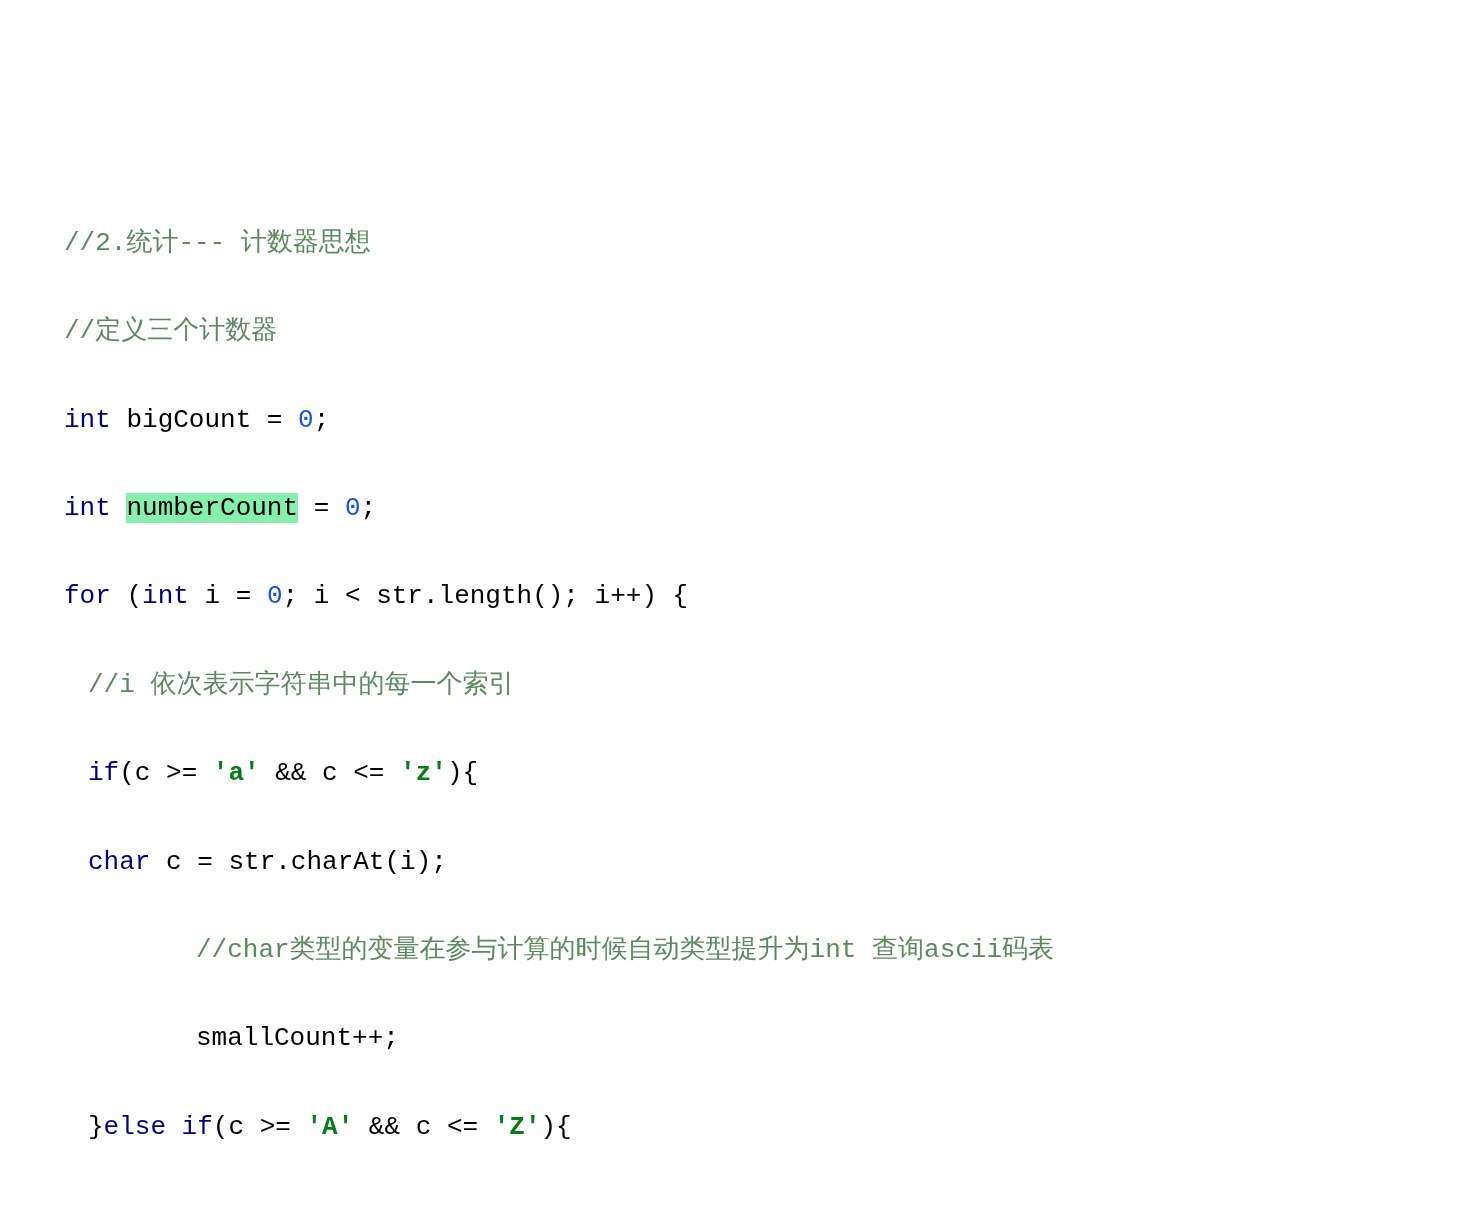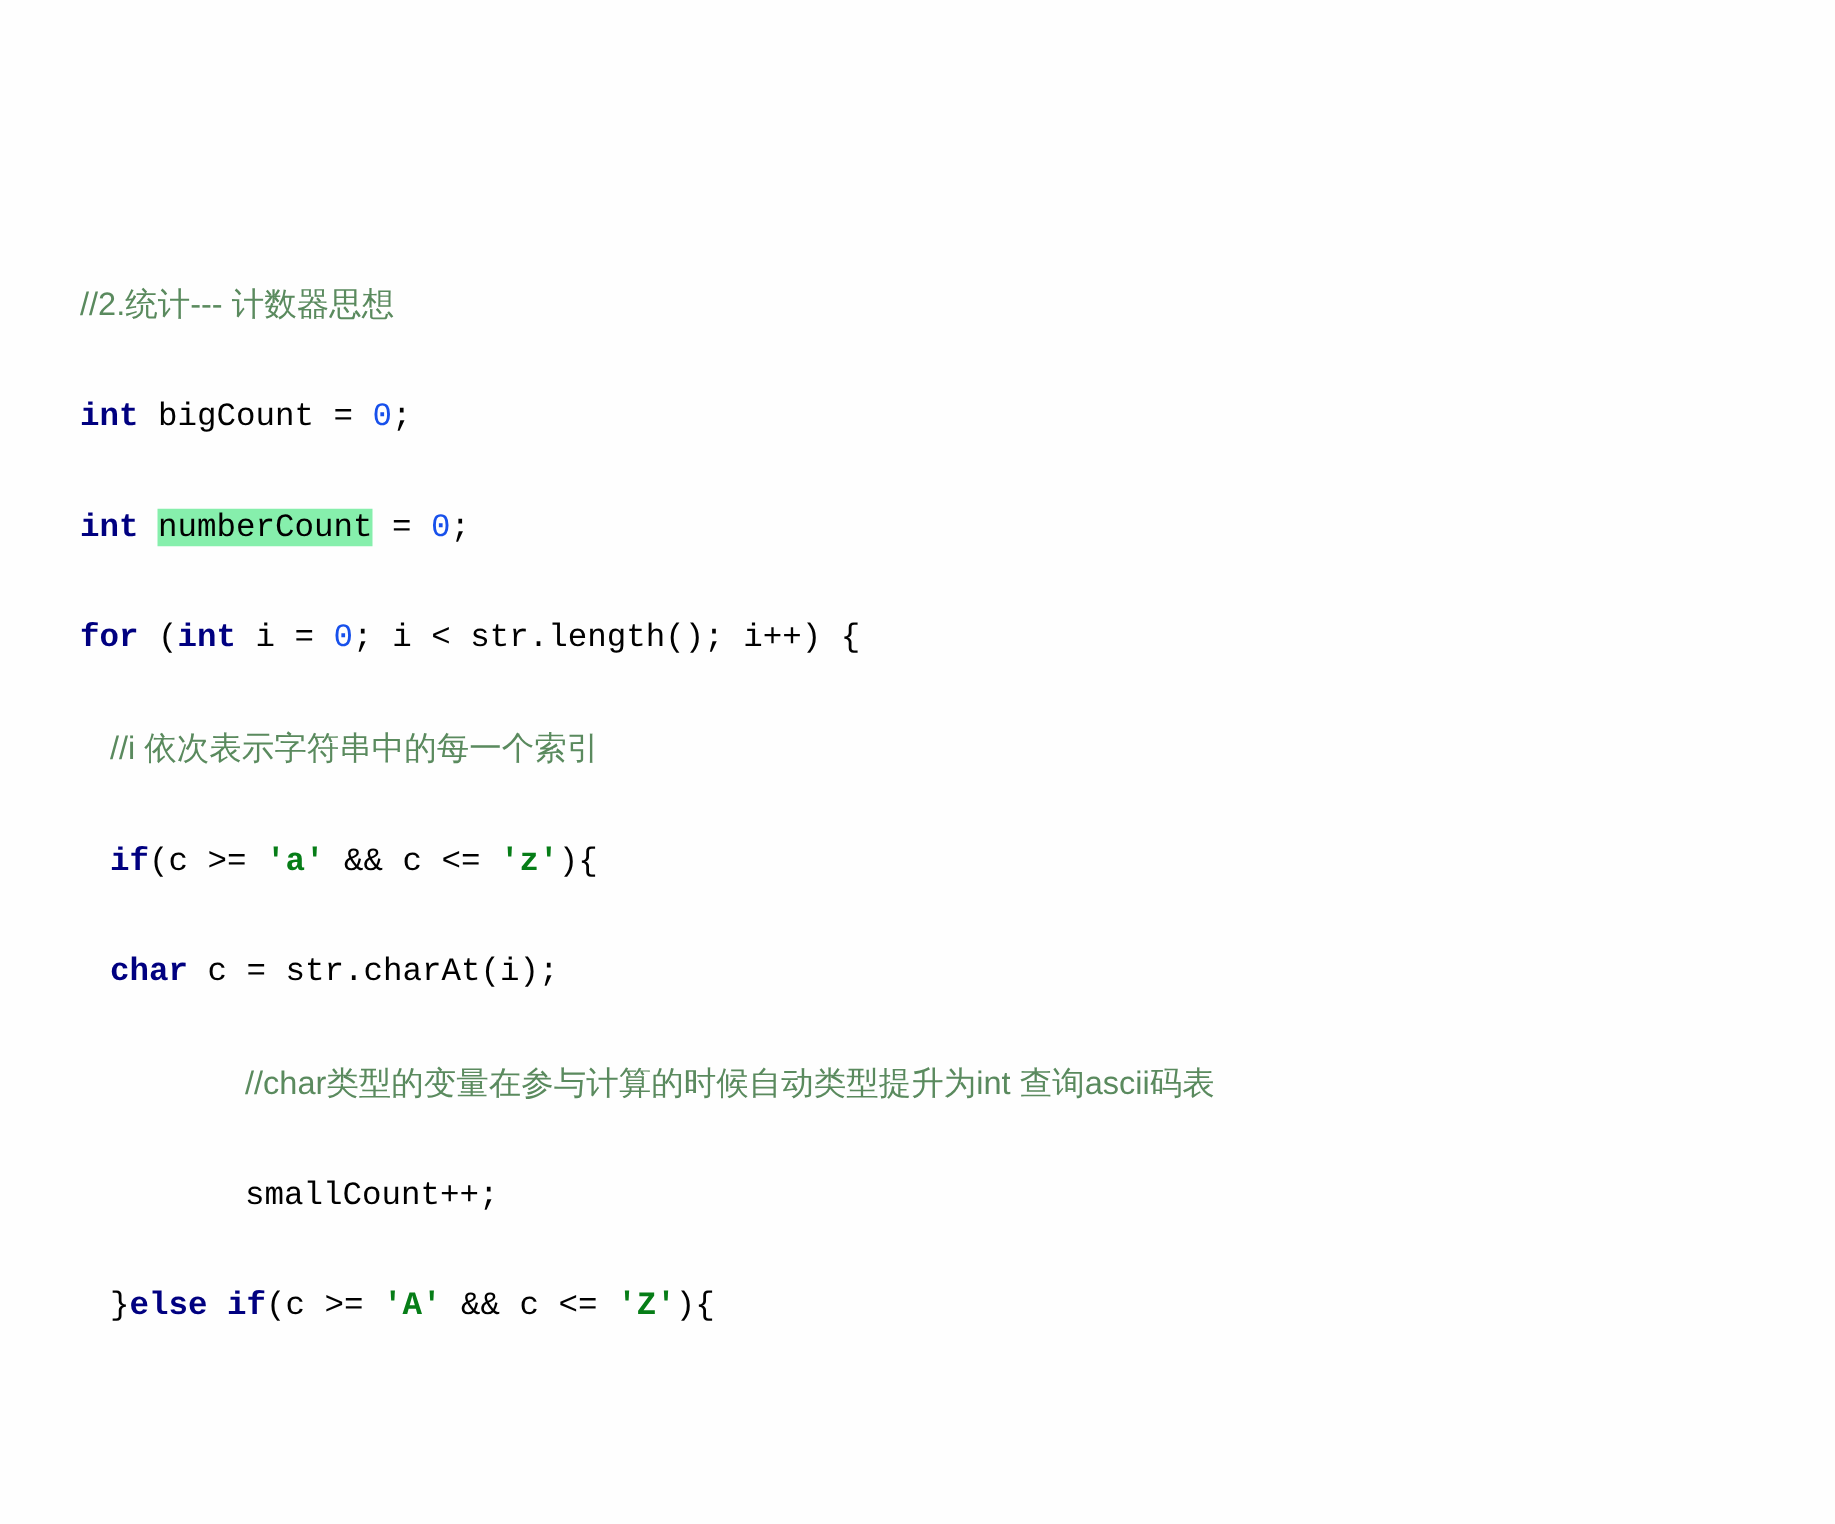--- a/index.html
+++ b/index.html
@@ -10,38 +10,39 @@
       padding: 0;
       line-height: 1.7;
       white-space: pre;
       color: #000;
     }
     .code-container {
       padding: 0 0 4px 0;
       position: relative;
     }
     .comment { color: #808080; }
-    .comment-cn { color: #5a8a5e; font-family: Liberation Sans, sans-serif; }
-    .keyword { color: #000080; font-weight: bold; }
+    .comment-cn { color: #5a8a5e; font-family: Liberation Mono, monospace; }
+    .keyword { color: #000080; font-weight: normal; }
     .number { color: #1750eb; }
     .var-underline { text-decoration-color: #999; }
     .char-literal { color: #067d17; font-weight: bold; }
     .highlight-pink { background-color: #86efac; }
     .line { display: block; padding-left: 64px; }
     .line-i1 { padding-left: 64px; }
     .line-i2 { padding-left: 88px; }
     .line-i3 { padding-left: 196px; }
   </style>
 </head>
 <body>
 
 
 
 <div class="code-container">
 <span class="line line-i1"><span class="comment comment-cn">//2.统计--- 计数器思想</span></span>
+<span class="line line-i1"><span class="comment comment-cn">//定义三个计数器</span></span>
 <span class="line line-i1"><span class="keyword">int</span> <span class="var-underline">bigCount</span><span> = </span><span class="number">0</span><span>;</span></span>
 <span class="line line-i1"><span class="keyword">int</span> <span class="var-underline highlight-pink">numberCount</span><span> = </span><span class="number">0</span><span>;</span></span>
 <span class="line line-i1"><span class="keyword">for</span><span> (</span><span class="keyword">int</span> <span class="var-underline">i</span><span> = </span><span class="number">0</span><span>; </span><span class="var-underline">i</span><span> &lt; </span><span>str.length(); </span><span class="var-underline">i</span><span>++) {</span></span>
 <span class="line line-i2"><span class="comment comment-cn">//i 依次表示字符串中的每一个索引</span></span>
 <span class="line line-i2"><span class="keyword">if</span><span>(c &gt;= </span><span class="char-literal">'a'</span><span> &amp;&amp; c &lt;= </span><span class="char-literal">'z'</span><span>){</span></span>
 <span class="line line-i2"><span class="keyword">char</span><span> c = str.charAt(</span><span class="var-underline">i</span><span>);</span></span>
 <span class="line line-i3"><span class="comment comment-cn">//char类型的变量在参与计算的时候自动类型提升为int 查询ascii码表</span></span>
 <span class="line line-i3"><span class="var-underline">smallCount</span><span>++;</span></span>
 <span class="line line-i2"><span>}</span><span class="keyword">else if</span><span>(c &gt;= </span><span class="char-literal">'A'</span><span> &amp;&amp; c &lt;= </span><span class="char-literal">'Z'</span><span>){</span></span>
 

